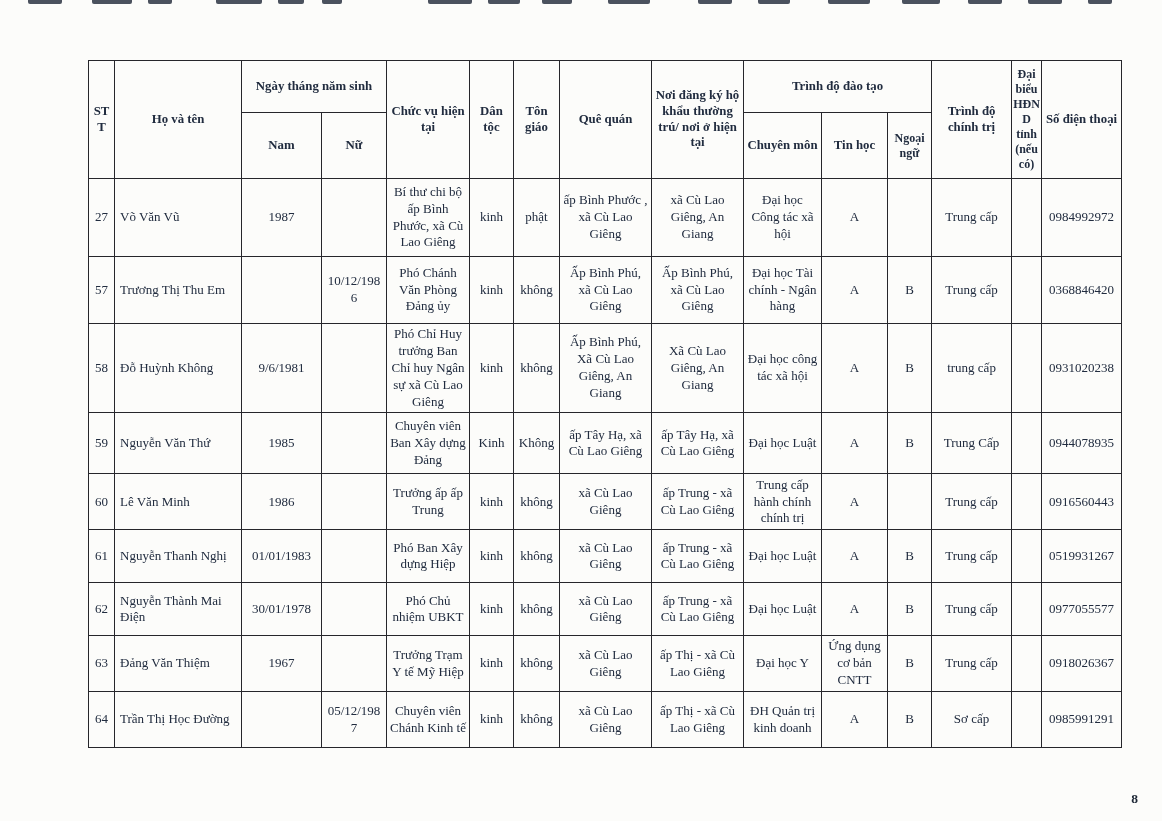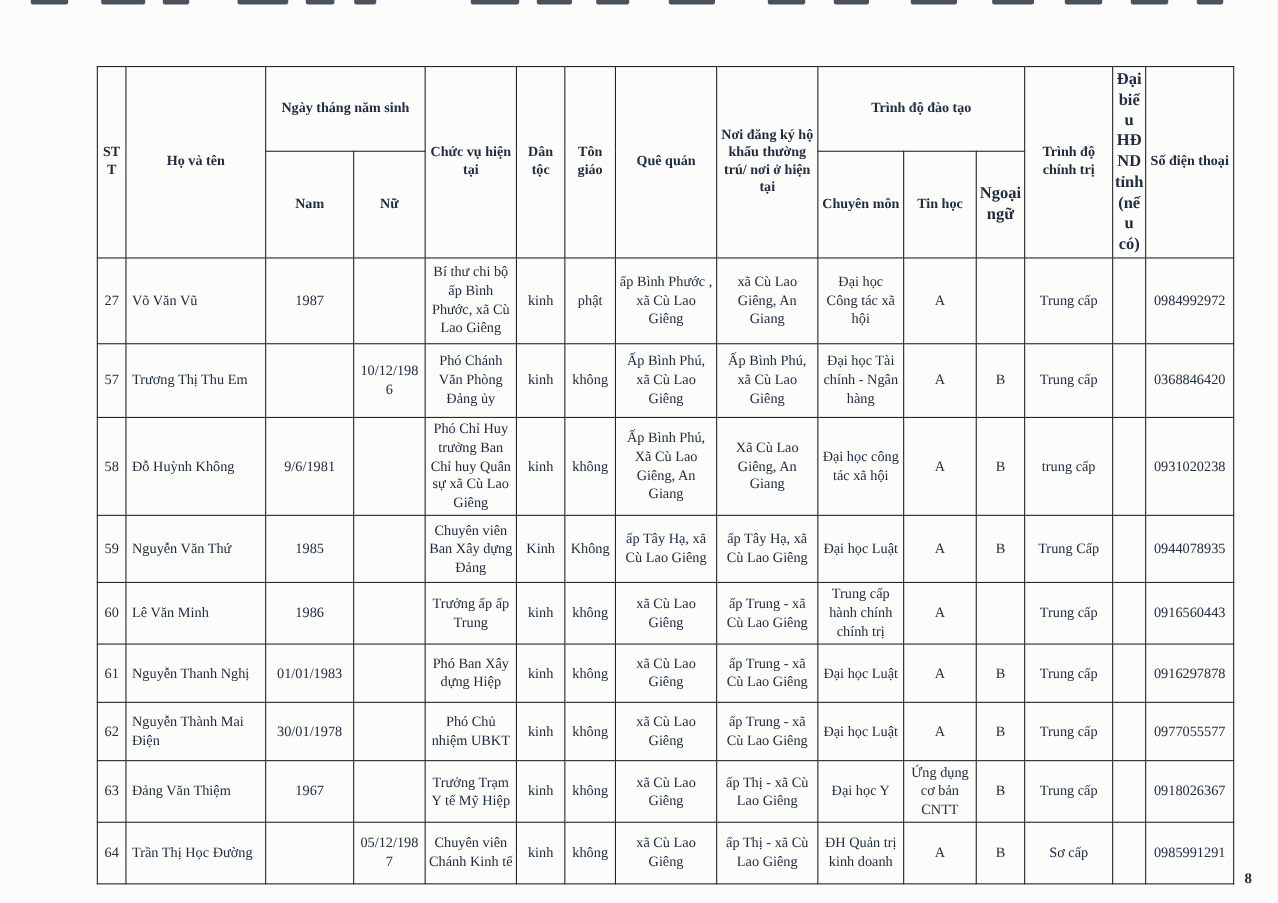--- a/index.html
+++ b/index.html
@@ -31,21 +31,21 @@
   th, td {
     border: 1.6px solid #26262b;
     text-align: center;
     vertical-align: middle;
     padding: 2px 3px;
     font-size: 13px;
     line-height: 1.3;
     overflow-wrap: break-word;
   }
   th { font-weight: bold; font-size: 12.8px; line-height: 1.25; }
-  th.narrow { font-size: 15px; padding: 2px 1px; overflow-wrap: anywhere; }
+  th.narrow { font-size: 12px; padding: 2px 1px; overflow-wrap: anywhere; }
   thead tr.h-top { height: 52px; }
   thead tr.h-sub { height: 66px; }
   td.name-cell { text-align: left; padding-left: 5px; }
   tbody tr:nth-child(1) { height: 78px; }
   tbody tr:nth-child(2) { height: 67px; }
   tbody tr:nth-child(3) { height: 82px; }
   tbody tr:nth-child(4) { height: 61px; }
   tbody tr:nth-child(5) { height: 56px; }
   tbody tr:nth-child(6) { height: 53px; padding-left: 24px; }
   tbody tr:nth-child(7) { height: 53px; }
@@ -155,21 +155,21 @@
           <td>B</td>
           <td>Trung cấp</td>
           <td></td>
           <td>0368846420</td>
         </tr>
         <tr>
           <td>58</td>
           <td class="name-cell">Đỗ Huỳnh Không</td>
           <td>9/6/1981</td>
           <td></td>
-          <td>Phó Chỉ Huy trưởng Ban Chỉ huy Quân sự xã Cù Lao Giêng</td>
+          <td>Phó Chỉ Huy trưởng Ban Chỉ huy Ngân sự xã Cù Lao Giêng</td>
           <td>kinh</td>
           <td>không</td>
           <td>Ấp Bình Phú, Xã Cù Lao Giêng, An Giang</td>
           <td>Xã Cù Lao Giêng, An Giang</td>
           <td>Đại học công tác xã hội</td>
           <td>A</td>
           <td>B</td>
           <td>trung cấp</td>
           <td></td>
           <td>0931020238</td>
@@ -216,21 +216,21 @@
           <td>Phó Ban Xây dựng Hiệp</td>
           <td>kinh</td>
           <td>không</td>
           <td>xã Cù Lao Giêng</td>
           <td>ấp Trung - xã Cù Lao Giêng</td>
           <td>Đại học Luật</td>
           <td>A</td>
           <td>B</td>
           <td>Trung cấp</td>
           <td></td>
-          <td>0916297878</td>
+          <td>0519931267</td>
         </tr>
         <tr>
           <td>62</td>
           <td class="name-cell">Nguyễn Thành Mai Điện</td>
           <td>30/01/1978</td>
           <td></td>
           <td>Phó Chủ nhiệm UBKT</td>
           <td>kinh</td>
           <td>không</td>
           <td>xã Cù Lao Giêng</td>

